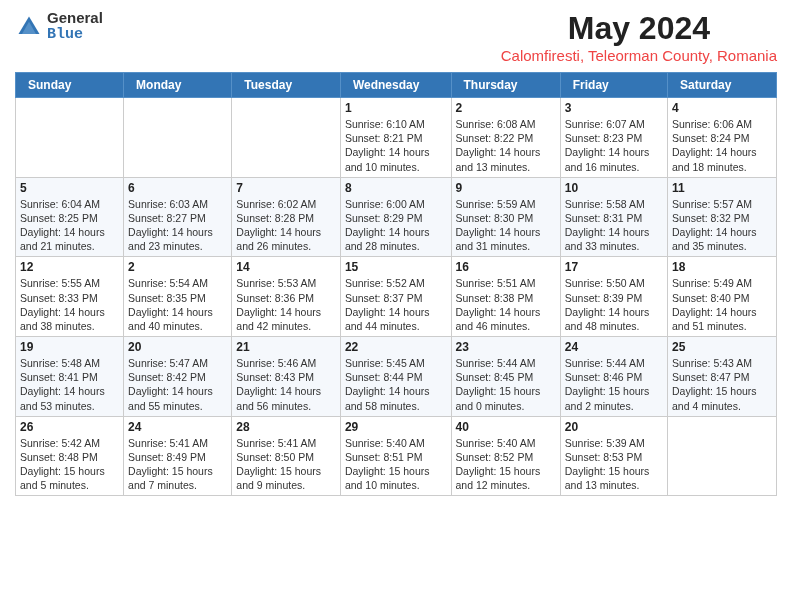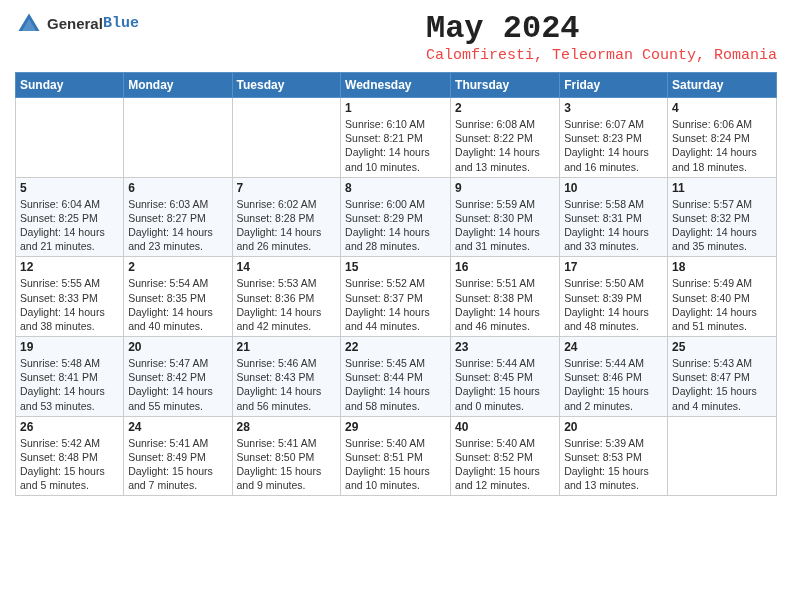--- a/index.html
+++ b/index.html
@@ -16,60 +16,59 @@
       align-items: flex-start;
       margin-bottom: 8px;
     }
     .logo {
       display: flex;
       align-items: center;
       gap: 4px;
     }
     .logo-text {
       display: flex;
-      flex-direction: row;
+      flex-direction: column;
       line-height: 1.1;
     }
     .logo-general {
       font-size: 15px;
       font-weight: bold;
       color: #333;
     }
     .logo-blue {
       font-size: 15px;
       font-weight: bold;
       color: #3375b5;
       font-family: Liberation Mono, monospace;
     }
     .logo-icon {
       width: 28px;
       height: 28px;
     }
     .title-block {
-      text-align: left;
-      font-family: Liberation Mono, monospace;
+      text-align: center;
     }
     .main-title {
       font-size: 32px;
       font-weight: bold;
       color: #222;
     }
     .subtitle {
       font-size: 15px;
       color: #ef4444;
     }
     .calendar {
       width: 100%;
       border-collapse: collapse;
       font-size: 11px;
     }
     .calendar thead tr th {
       background: #3375b5;
       color: #fff;
-      padding: 5px 4px;
+      padding: 5px 12px;
       text-align: left;
       font-size: 12px;
       border: 1px solid #5590c8;
     }
     .calendar tbody tr td {
       vertical-align: top;
       border: 1px solid #ccc;
       padding: 3px 4px;
       width: 113px;
       min-height: 80px;

